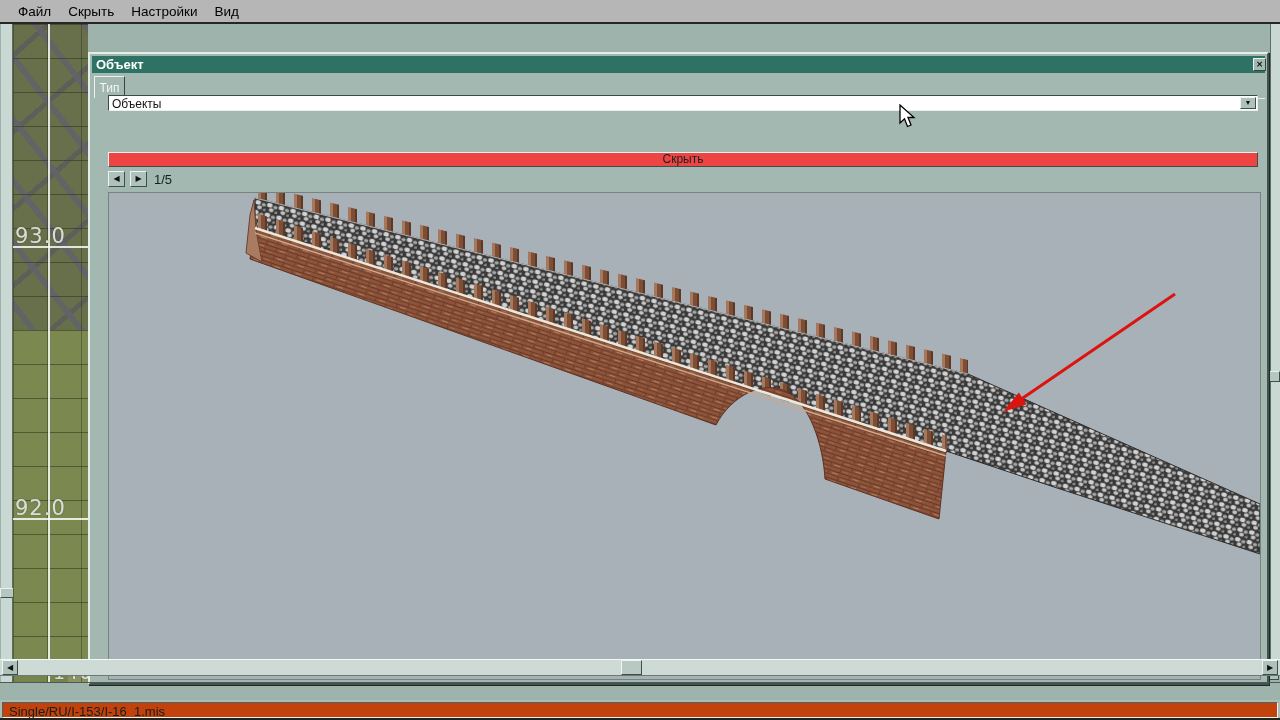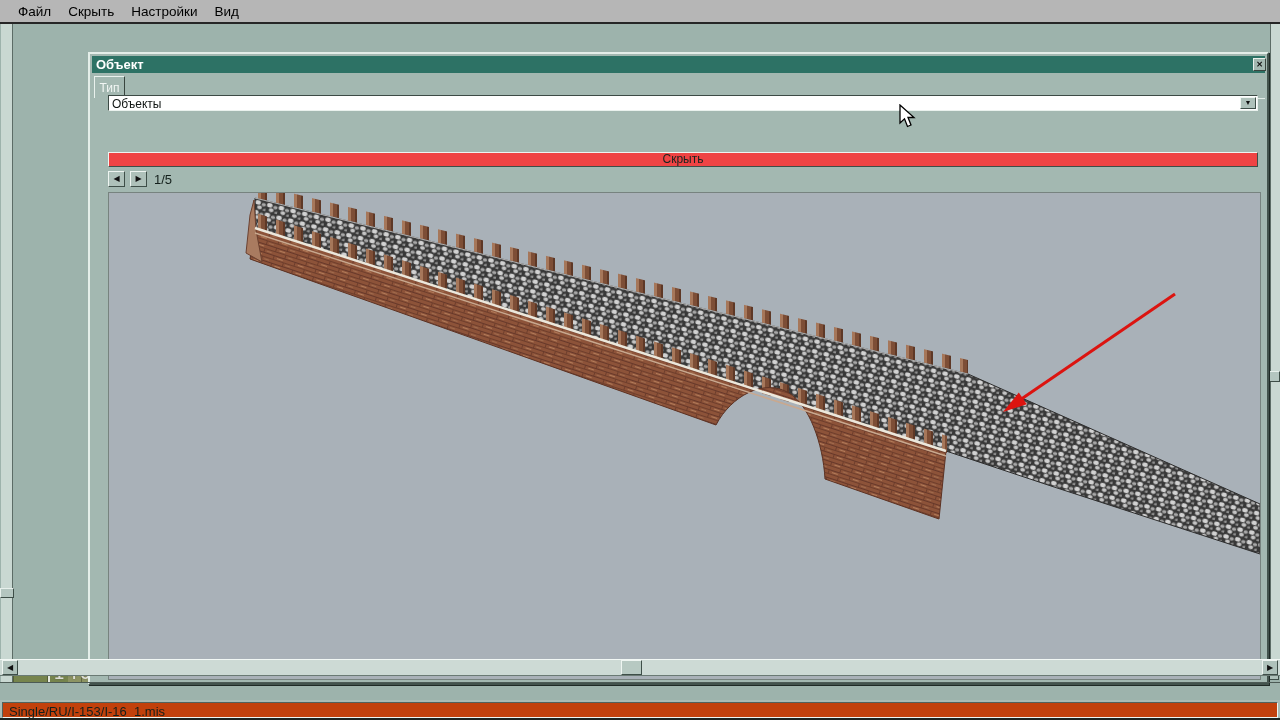--- a/index.html
+++ b/index.html
@@ -113,20 +113,29 @@
   <span class="menu-item">Скрыть</span>
   <span class="menu-item">Настройки</span>
   <span class="menu-item">Вид</span>
 </div>
 
 <div class="abs" id="workspace">
 
   <div class="abs" id="left-slider"></div>
   <div class="abs" id="left-slider-thumb"></div>
 
+  <div class="abs" id="map-left">
+    <div id="map-left-city"></div>
+    <div class="grid-minor-h"></div>
+    <div class="white-vline" style="left:35px; top:0; height:658px;"></div>
+    <div class="white-hline" style="left:0; top:222px; width:75px;"></div>
+    <div class="white-hline" style="left:0; top:494px; width:75px;"></div>
+    <span class="coord-label" style="left:2px; top:200px;">93.0</span>
+    <span class="coord-label" style="left:2px; top:472px;">92.0</span>
+  </div>
 
   <div class="abs" id="map-bottom">
     <div class="map-patch" style="left:55px;  width:125px; background:#8d9463;"></div>
     <div class="map-patch" style="left:420px; width:215px; background:#454f33;"></div>
     <div class="map-patch" style="left:635px; width:75px;  background:#8d9463;"></div>
     <div class="map-patch" style="left:710px; width:120px; background:#58633f;"></div>
     <div class="map-patch" style="left:860px; width:200px; background:#49533a;"></div>
     <div class="map-patch" style="left:1195px; width:55px; background:#969760;"></div>
     <div class="grid-minor-h"></div>
     <div class="white-vline" style="left:35px;   top:0; height:19px;"></div>

